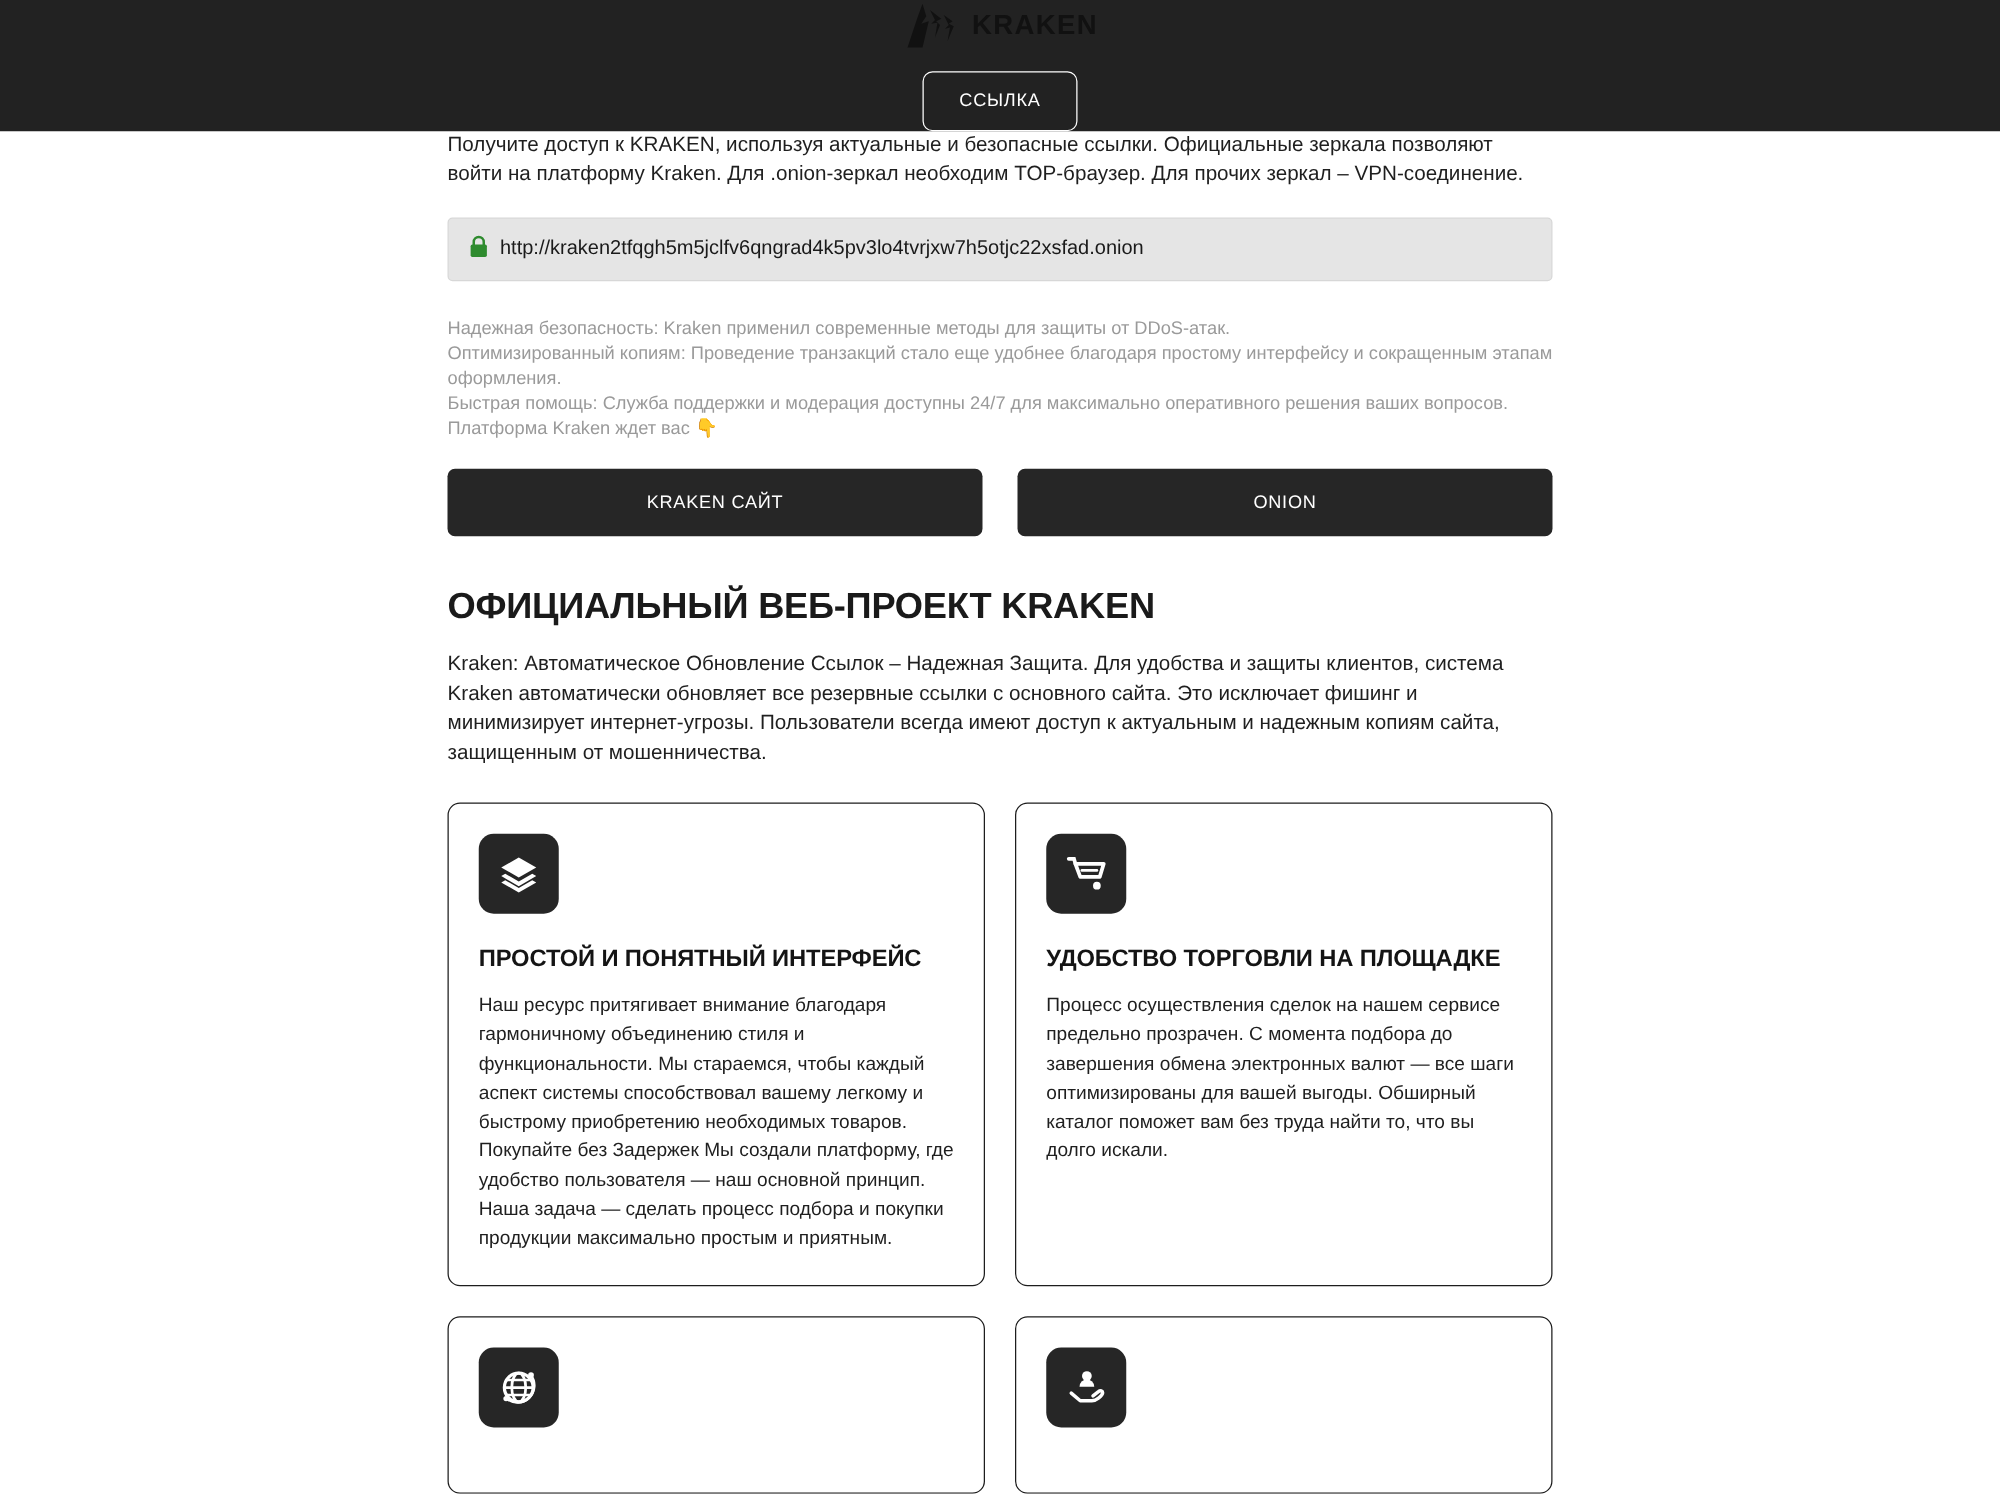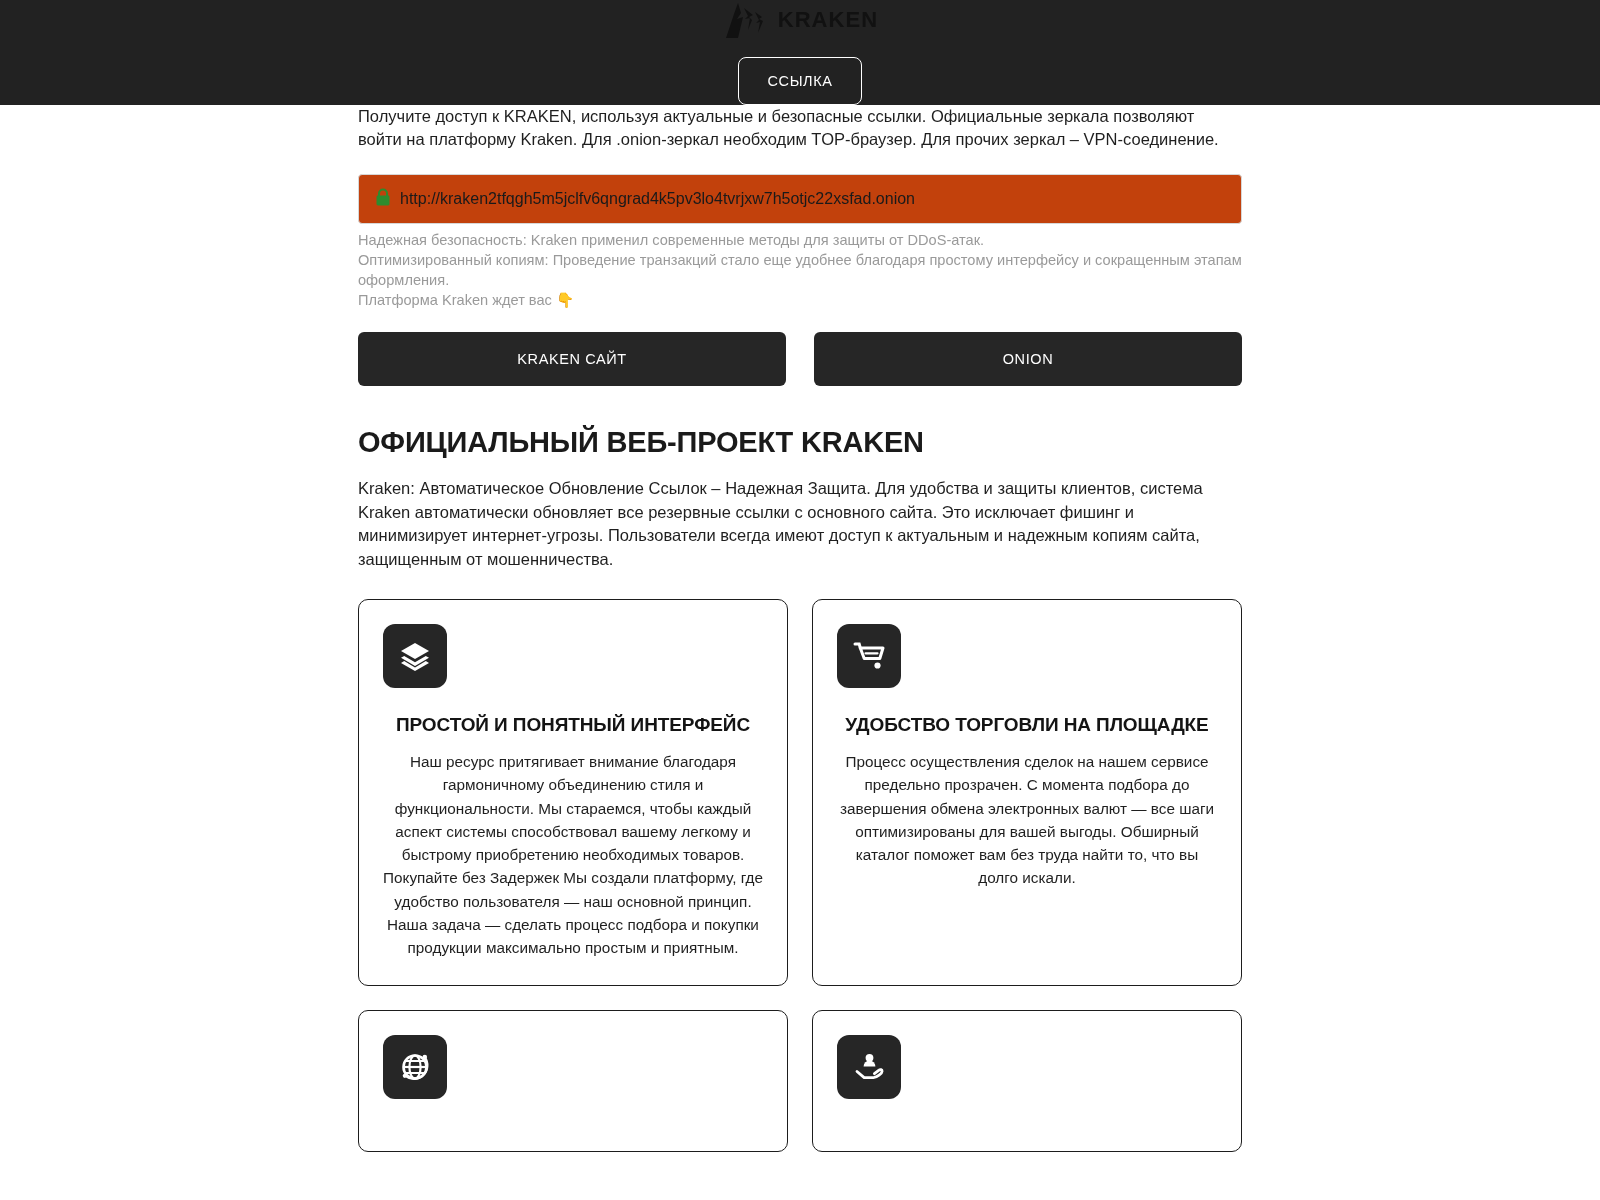--- a/index.html
+++ b/index.html
@@ -78,26 +78,26 @@
     line-height: 1.42;
     color: #1f1f1f;
     margin: 0 0 22px 0;
   }
 
   
   .url-field {
     width: 100%;
     border: 1px solid #d7d7d7;
     border-radius: 4px;
-    background: #c2410c;
+    background: #e5e5e5;
     padding: 13px 16px;
     display: flex;
     align-items: center;
     gap: 9px;
-    margin-bottom: 6px;
+    margin-bottom: 28px;
   }
   .lock-icon { flex: 0 0 auto; display: block; }
   .url-text {
     font-size: 16px;
     color: #1a1a1a;
     white-space: nowrap;
     overflow: hidden;
     text-overflow: ellipsis;
     font-family: "Liberation Sans", sans-serif;
   }
@@ -136,21 +136,20 @@
     display: grid;
     grid-template-columns: 1fr 1fr;
     gap: 24px;
     margin-top: 28px;
   }
   .card {
     border: 1px solid #1d1d1d;
     border-radius: 10px;
     padding: 24px 24px 26px 24px;
     background: #ffffff;
-    text-align: center;
   }
   .card-icon-tile {
     width: 64px;
     height: 64px;
     border-radius: 12px;
     background: #262626;
     display: flex;
     align-items: center;
     justify-content: center;
     margin-bottom: 26px;
@@ -200,20 +199,21 @@
         <path d="M4 8 V5.5 a4 4 0 0 1 8 0 V8" fill="none" stroke="#2e8b2e" stroke-width="2"></path>
         <rect x="1.5" y="7.5" width="13" height="10" rx="1.4" fill="#2e8b2e"></rect>
       </svg>
     </span>
     <span class="url-text" title="http://kraken2tfqgh5m5jclfv6qngrad4k5pv3lo4tvrjxw7h5otjc22xsfad.onion">http://kraken2tfqgh5m5jclfv6qngrad4k5pv3lo4tvrjxw7h5otjc22xsfad.onion</span>
   </div>
 
   <div class="notes">
     <p>Надежная безопасность: Kraken применил современные методы для защиты от DDoS-атак.</p>
     <p>Оптимизированный копиям: Проведение транзакций стало еще удобнее благодаря простому интерфейсу и сокращенным этапам оформления.</p>
+    <p>Быстрая помощь: Служба поддержки и модерация доступны 24/7 для максимально оперативного решения ваших вопросов.</p>
     <p>Платформа Kraken ждет вас 👇</p>
   </div>
 
   <div class="cta-row">
     <button class="cta-btn">KRAKEN САЙТ</button>
     <button class="cta-btn">ONION</button>
   </div>
 
   <h2 class="section-title">ОФИЦИАЛЬНЫЙ ВЕБ-ПРОЕКТ KRAKEN</h2>
   <p class="lead">Kraken: Автоматическое Обновление Ссылок – Надежная Защита. Для удобства и защиты клиентов, система Kraken автоматически обновляет все резервные ссылки с основного сайта. Это исключает фишинг и минимизирует интернет-угрозы. Пользователи всегда имеют доступ к актуальным и надежным копиям сайта, защищенным от мошенничества.</p>

